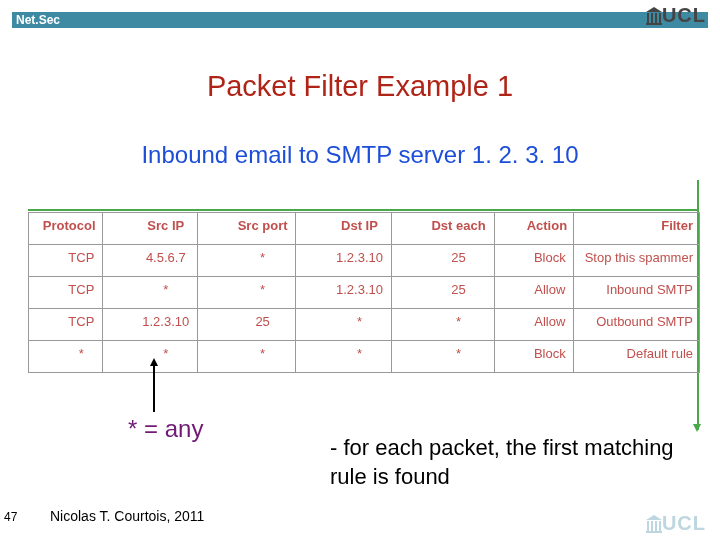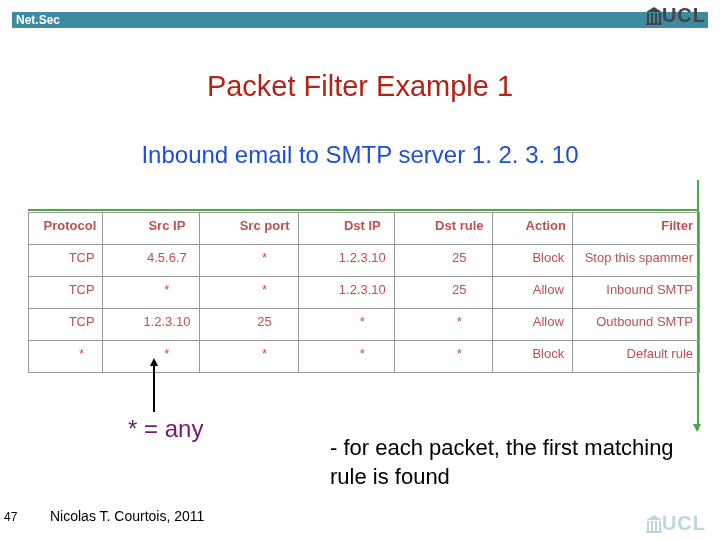--- a/index.html
+++ b/index.html
@@ -217,21 +217,21 @@
 <div class="arrow-down-green"></div>
 
 <div class="table-wrap">
   <table>
     <thead>
       <tr>
         <th>Protocol</th>
         <th class="center">Src IP</th>
         <th class="center">Src port</th>
         <th class="center">Dst IP</th>
-        <th class="center">Dst rule</th>
+        <th class="center">Dst each</th>
         <th>Action</th>
         <th>Filter</th>
       </tr>
     </thead>
     <tbody>
       <tr>
         <td class="center">TCP</td>
         <td class="center">4.5.6.7</td>
         <td class="center">*</td>
         <td class="center">1.2.3.10</td>

